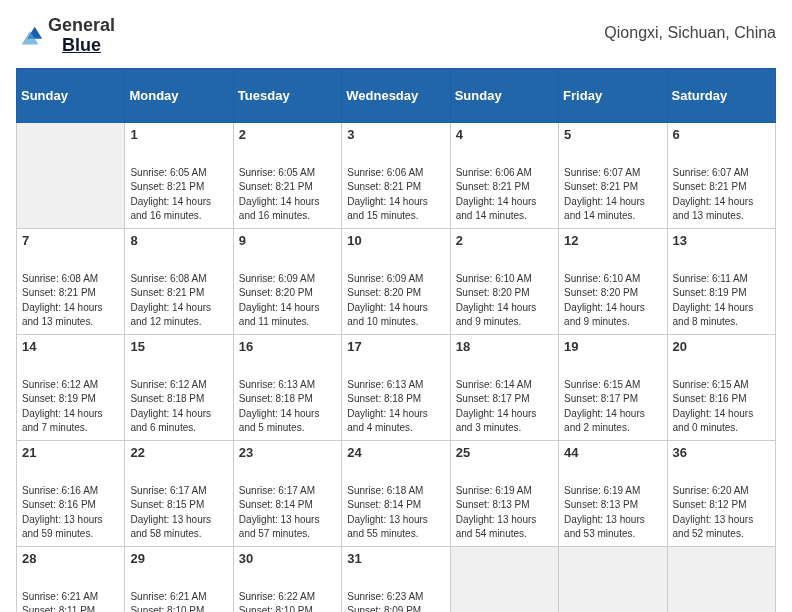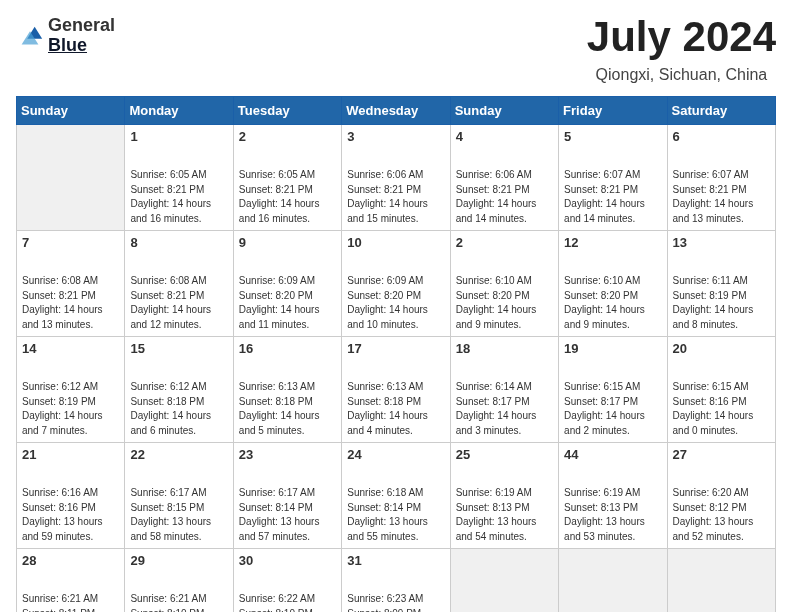--- a/index.html
+++ b/index.html
@@ -19,20 +19,21 @@
     .logo {
       display: flex;
       align-items: center;
     }
     .logo-text {
       display: flex;
       flex-direction: column;
       font-size: 18px;
       font-weight: bold;
       line-height: 1.1;
+      text-align: center;
     }
     .logo-general { color: #333; }
     .logo-blue { color: #0f172a; text-decoration: underline; }
     .logo-icon {
       width: 28px;
       height: 28px;
       margin-right: 4px;
       position: relative;
     }
     .title-section {
@@ -52,21 +53,21 @@
     }
     .calendar {
       width: 100%;
       border-collapse: collapse;
       border: 1px solid #ccc;
     }
     .calendar th {
       background-color: #2166a8;
       color: #fff;
       font-size: 13px;
-      padding: 6px 4px;
+      padding: 19px 4px;
       text-align: left;
       border: 1px solid #1a5fa8;
       margin-top: 16px;
     }
     .calendar td {
       vertical-align: top;
       border: 1px solid #ccc;
       padding: 4px 5px;
       width: 14.28%;
       min-height: 80px;
@@ -98,21 +99,20 @@
     <svg class="logo-icon" viewBox="0 0 30 30">
       <polygon points="20,5 28,18 12,18" fill="#1a5fa8"></polygon>
       <polygon points="15,10 24,24 6,24" fill="#4a9fd4" opacity="0.7"></polygon>
     </svg>
     <div class="logo-text">
       <span class="logo-general">General</span>
       <span class="logo-blue">Blue</span>
     </div>
   </div>
   <div class="title-section">
-    <div class="month-title">July 2024</div>
     <div class="location">Qiongxi, Sichuan, China</div>
   </div>
 </div>
 
 <table class="calendar">
   <thead>
     <tr>
     <th>Sunday</th>
         <th>Monday</th>
         <th>Tuesday</th>
@@ -229,21 +229,21 @@
         </td>
         <td>
           <span class="day-number">25</span>
           <div class="day-info">Sunrise: 6:19 AM<br>Sunset: 8:13 PM<br>Daylight: 13 hours<br>and 54 minutes.</div>
         </td>
         <td>
           <span class="day-number">44</span>
           <div class="day-info">Sunrise: 6:19 AM<br>Sunset: 8:13 PM<br>Daylight: 13 hours<br>and 53 minutes.</div>
         </td>
         <td>
-          <span class="day-number">27</span>
+          <span class="day-number">36</span>
           <div class="day-info">Sunrise: 6:20 AM<br>Sunset: 8:12 PM<br>Daylight: 13 hours<br>and 52 minutes.</div>
         </td>
       </tr>
       <tr>
         <td>
           <span class="day-number">28</span>
           <div class="day-info">Sunrise: 6:21 AM<br>Sunset: 8:11 PM<br>Daylight: 13 hours<br>and 50 minutes.</div>
         </td>
         <td>
           <span class="day-number">29</span>

